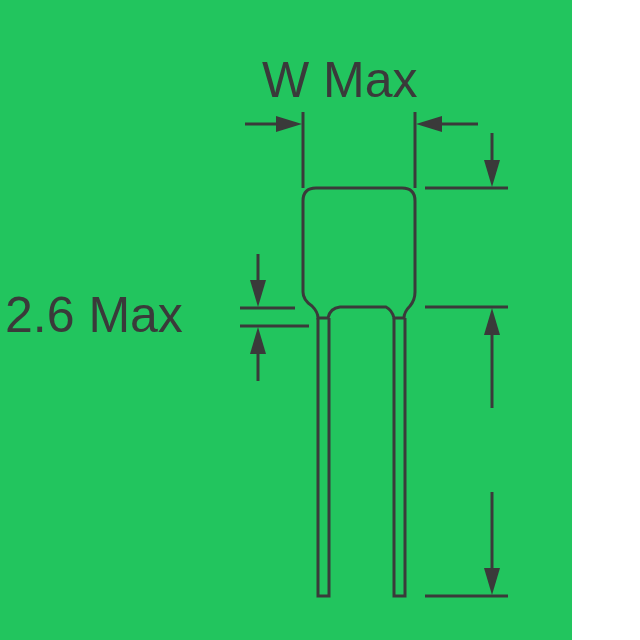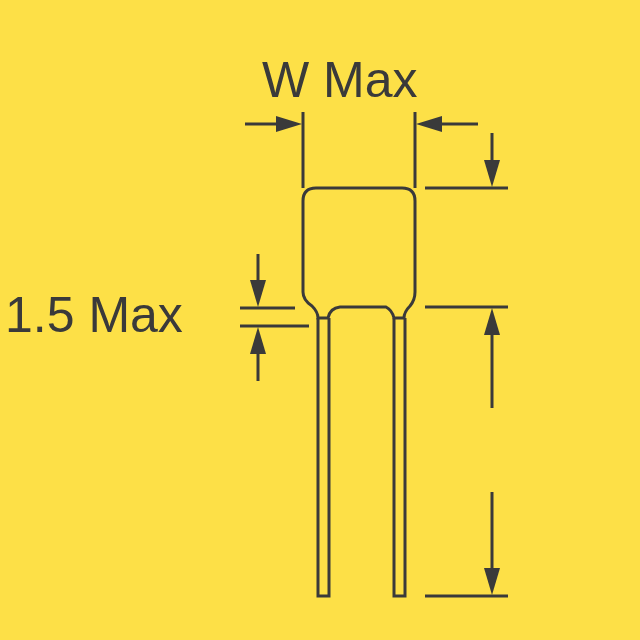--- a/index.html
+++ b/index.html
@@ -1,16 +1,16 @@
 <!DOCTYPE html>
 <html><head>
 <meta charset="utf-8">
 <style>
   html, body { margin:0; padding:0; background:#ffffff; }
-  .canvas { position:relative; width:640px; height:640px; overflow:hidden; background:#fde047; }
+  .canvas { position:relative; width:572px; height:640px; overflow:hidden; background:#22c55e; }
   svg { position:absolute; left:0; top:0; }
   .lbl { position:absolute; font-family:"Liberation Sans", sans-serif; color:#3a3a3a; font-size:50px; line-height:1; white-space:nowrap; }
 </style>
 </head>
 <body>
 
 <div class="canvas">
   <svg width="640" height="640" viewBox="0 0 640 640">
     <defs>
       <marker id="ah" viewBox="0 0 10 10" refX="10" refY="5" markerWidth="6" markerHeight="6" orient="auto-start-reverse" markerUnits="userSpaceOnUse">
@@ -52,14 +52,14 @@
 
       <polygon points="492,308 484,335 500,335"></polygon>
       <polygon points="492,595 484,568 500,568"></polygon>
 
       <polygon points="258,307 250,280 266,280"></polygon>
       <polygon points="258,327 250,354 266,354"></polygon>
     </g>
   </svg>
 
   <div class="lbl" style="left:262px; top:55px;">W Max</div>
-  <div class="lbl" style="left:5px; top:290px;">1.5 Max</div>
+  <div class="lbl" style="left:5px; top:290px;">2.6 Max</div>
 </div>
 
 </body></html>

